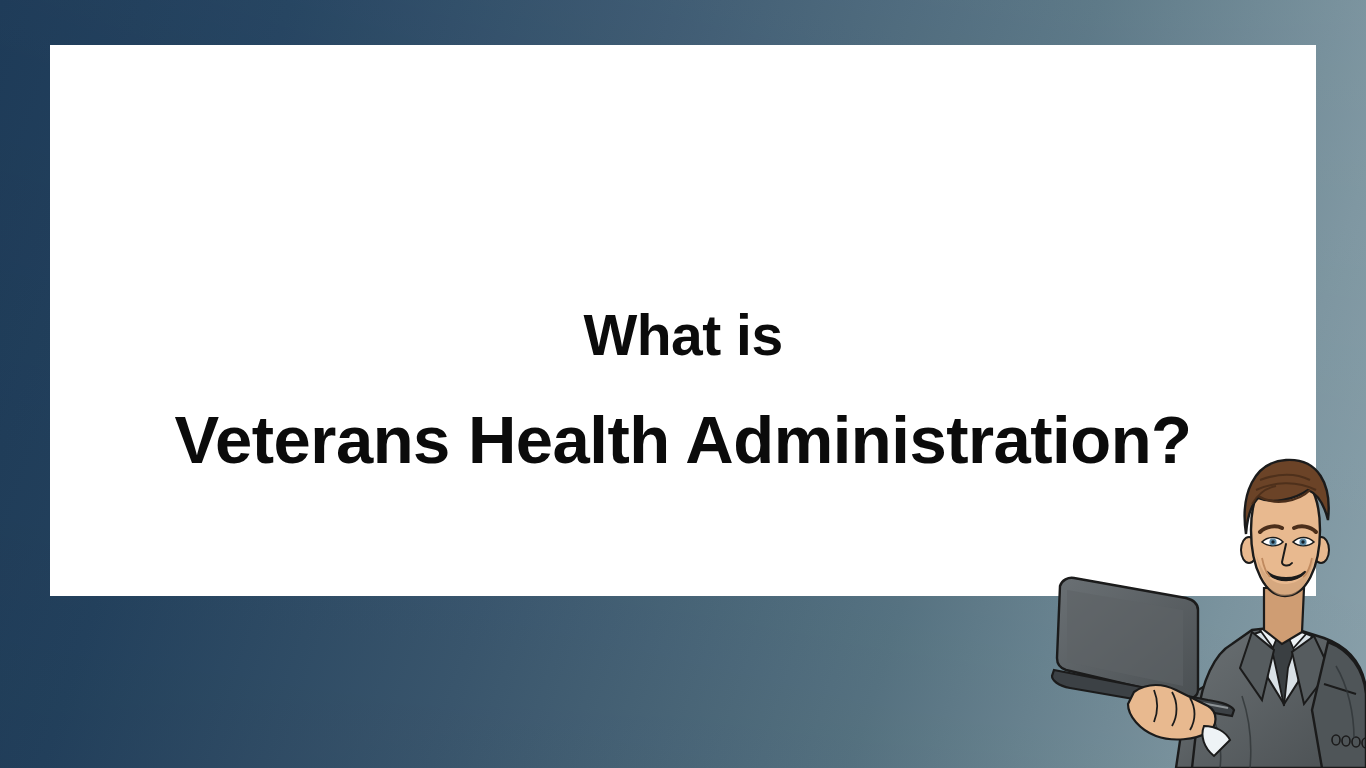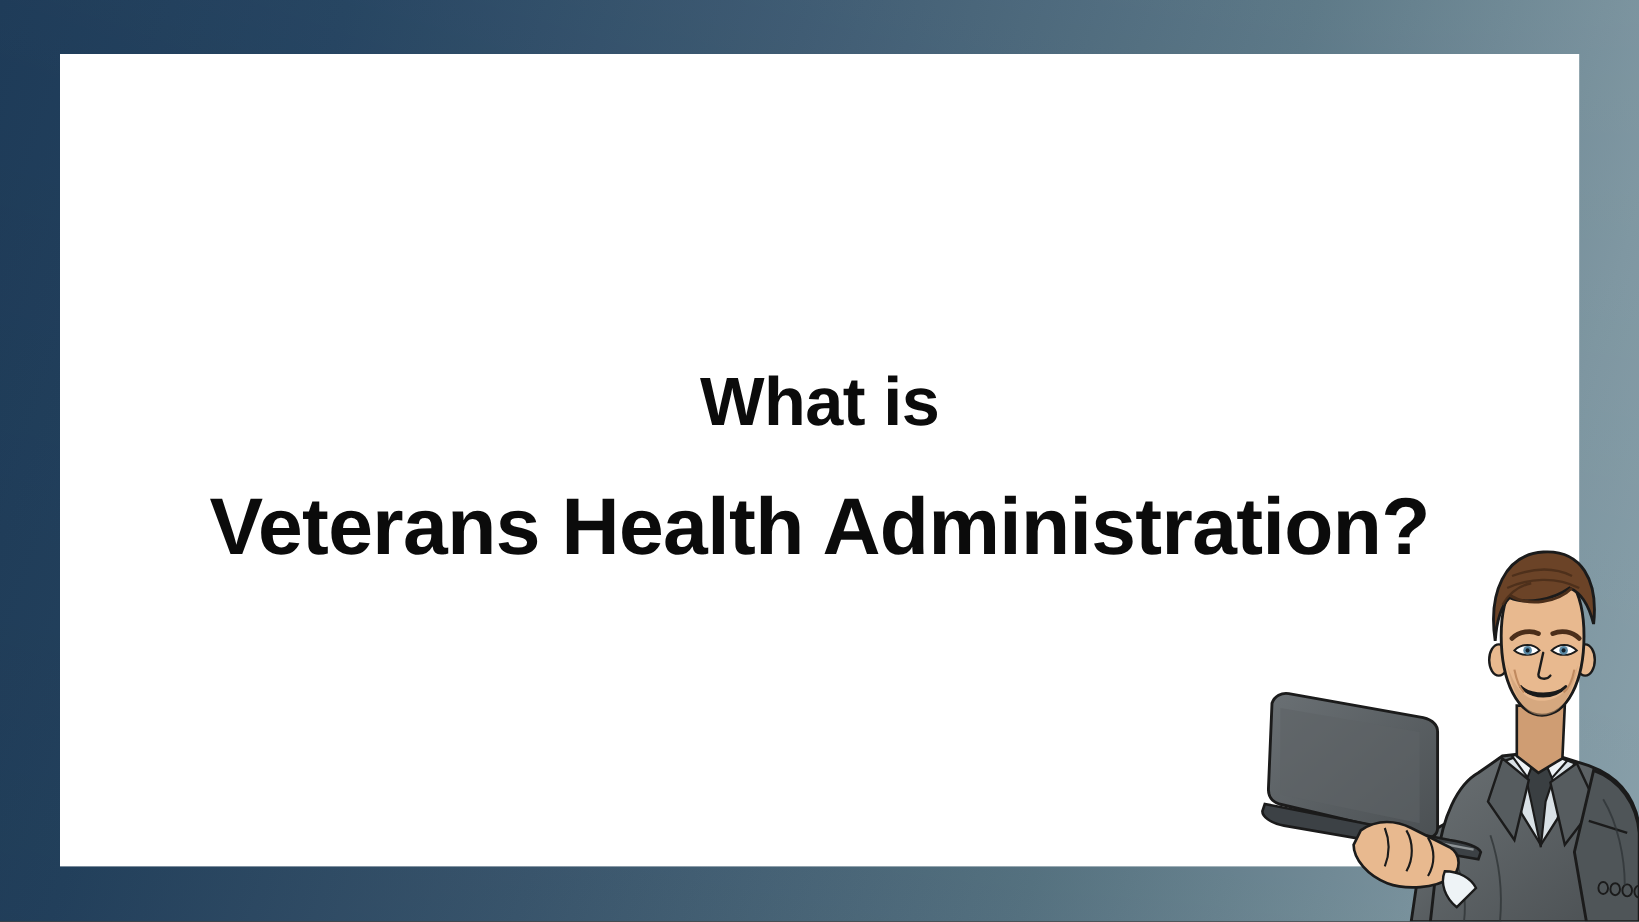--- a/index.html
+++ b/index.html
@@ -23,21 +23,21 @@
     inset: 0;
     background: linear-gradient(200deg, rgba(255,255,255,0.05) 0%, rgba(255,255,255,0.0) 45%, rgba(0,0,0,0.06) 100%);
     pointer-events: none;
     z-index: 0;
   }
   .content-panel {
     position: absolute;
     left: 50px;
     top: 45px;
     width: 1266px;
-    height: 677px;
+    height: 551px;
     background: #ffffff;
     z-index: 1;
   }
   .title-block {
     position: absolute;
     left: 0;
     right: 0;
     top: 255px;
     text-align: center;
   }

